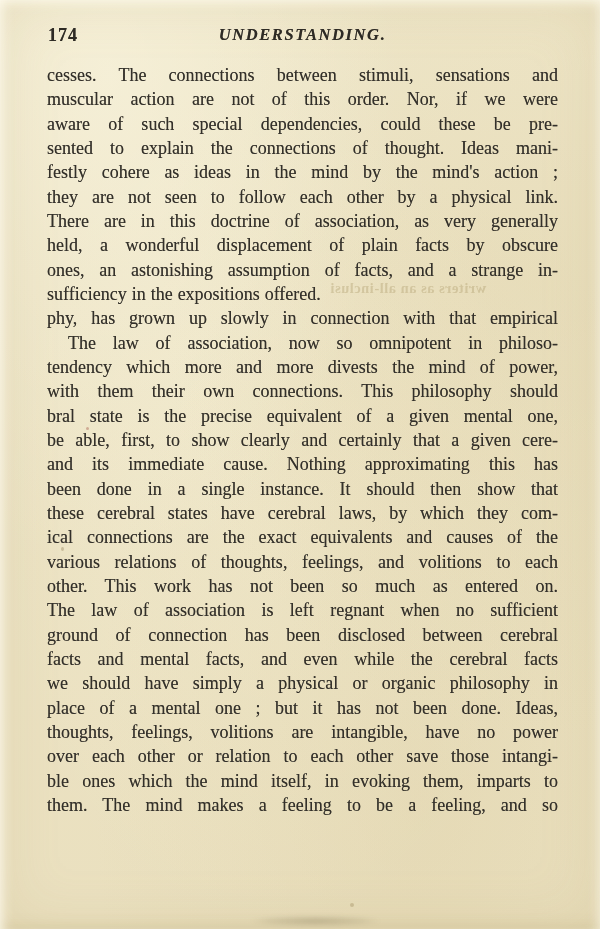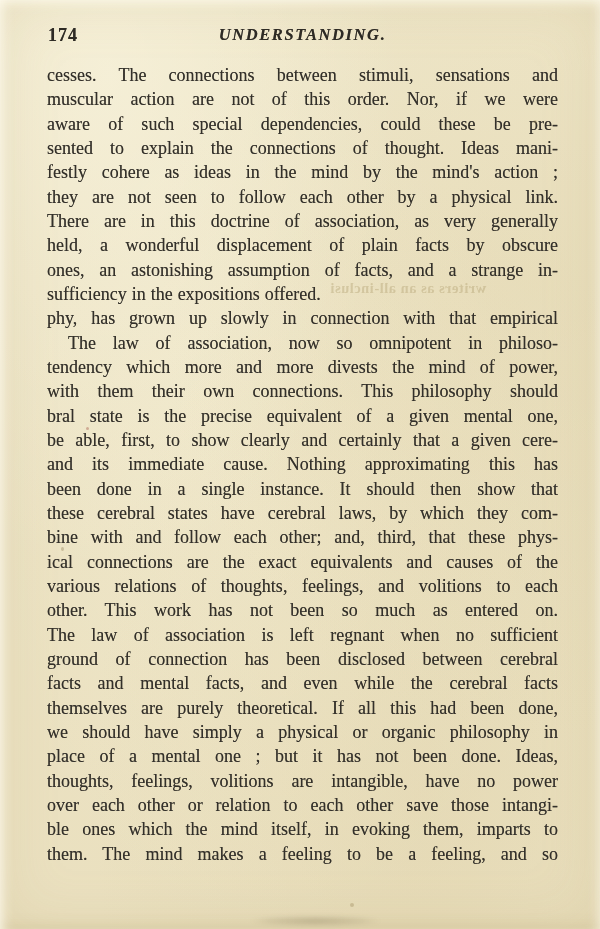--- a/index.html
+++ b/index.html
@@ -140,28 +140,26 @@
     <div>
         <div class="line">phy, has grown up slowly in connection with that empirical</div>
         <div class="line indent">The law of association, now so omnipotent in philoso-</div>
         <div class="line">tendency which more and more divests the mind of  power,</div>
         <div class="line">with them their own connections.  This philosophy should</div>
         <div class="line">bral state is the precise equivalent of a given mental one,</div>
         <div class="line">be able, first, to show clearly and certainly that a given cere-</div>
         <div class="line">and its immediate cause.  Nothing approximating this has</div>
         <div class="line">been done in a single instance.  It should then show that</div>
         <div class="line">these cerebral states have cerebral laws, by which they com-</div>
-        <div class="line">bine with and follow each other; and, third, that these phys-</div>
         <div class="line">ical connections are the exact equivalents and causes of the</div>
         <div class="line">various relations of thoughts, feelings, and volitions to each</div>
         <div class="line">other.  This work has not been so much as entered on.</div>
         <div class="line">The law of association is left regnant when no sufficient</div>
         <div class="line">ground of connection has been disclosed between cerebral</div>
         <div class="line">facts and mental facts, and even while the cerebral facts</div>
-        <div class="line">themselves are purely theoretical.  If all this had been done,</div>
         <div class="line">we should have simply a physical or organic philosophy in</div>
         <div class="line">place of a mental one ; but it has not been done.  Ideas,</div>
         <div class="line">thoughts, feelings, volitions are intangible, have  no power</div>
         <div class="line">over each other or relation to each other save those intangi-</div>
         <div class="line">ble ones which the mind itself, in evoking them, imparts to</div>
         <div class="line">them.  The mind makes a feeling to be a feeling, and so</div>
       </div>
   </div>
 
   <div class="bleed-ghost">writers as an all-inclusi</div>

